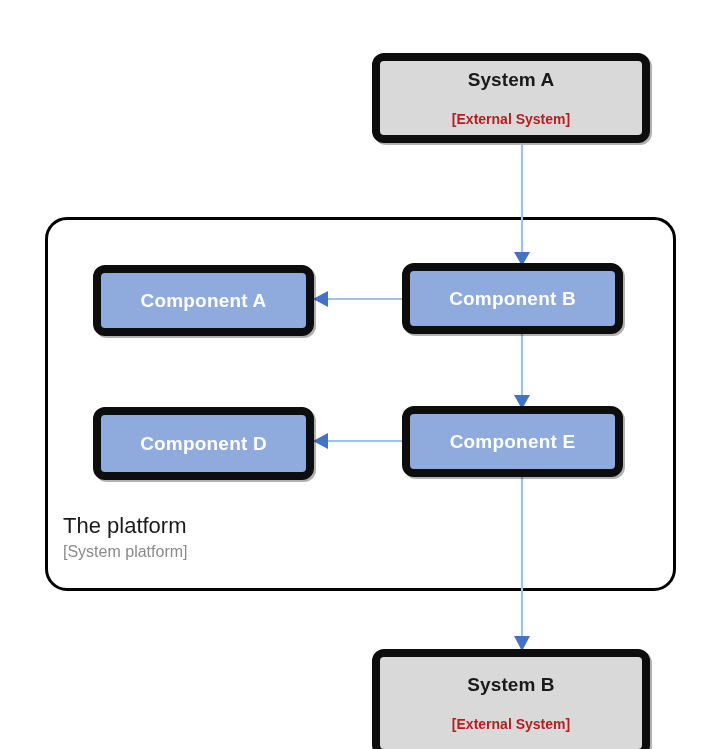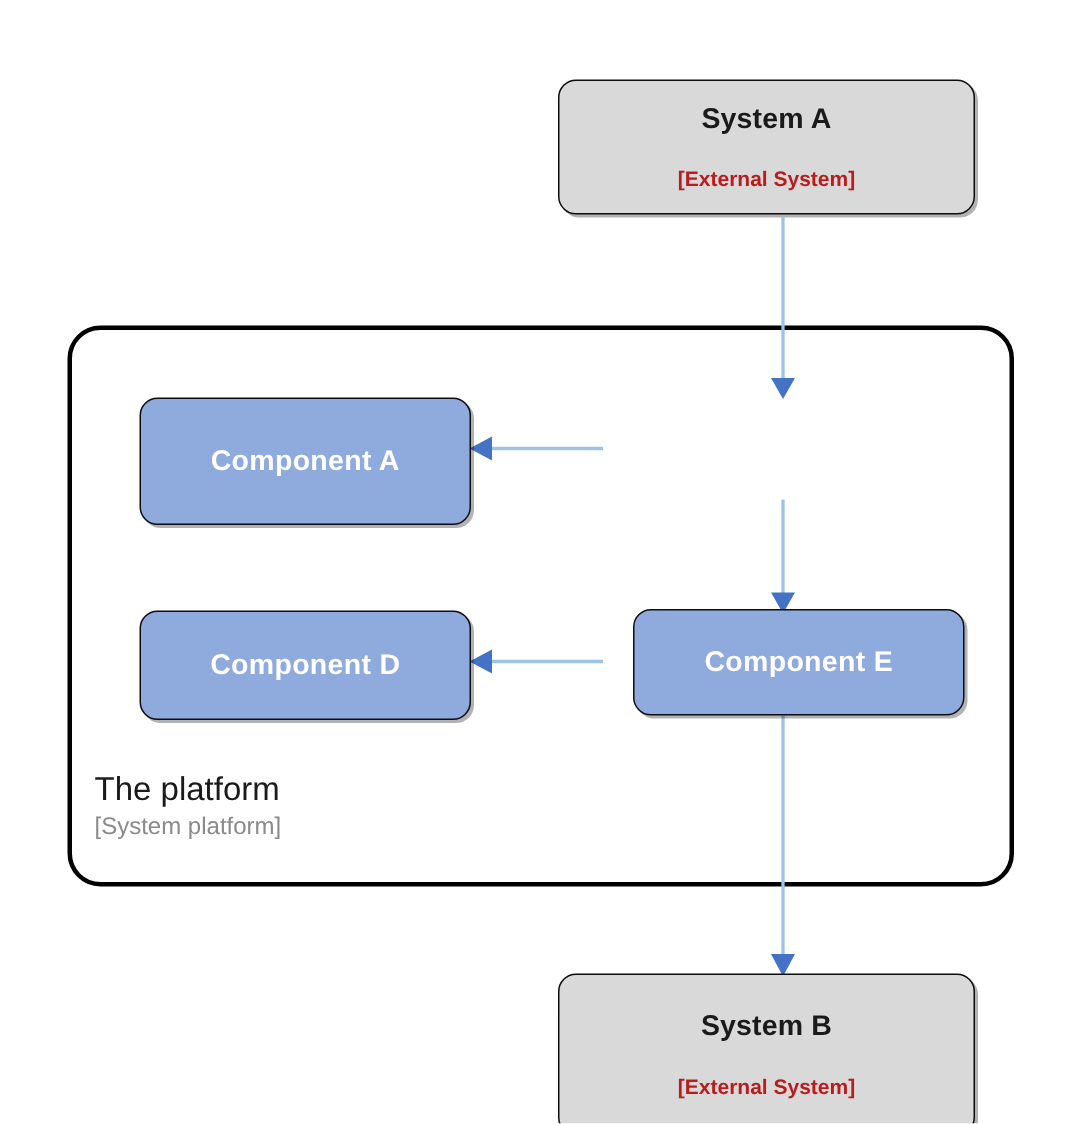--- a/index.html
+++ b/index.html
@@ -23,21 +23,21 @@
 
   
   .node {
     position: absolute;
     box-sizing: border-box;
     display: flex;
     flex-direction: column;
     align-items: center;
     justify-content: center;
     border-radius: 12px;
-    border: 1px solid #7f1d1d;
+    border: 8px solid #7f1d1d;
     box-shadow: 2px 2px 0 rgba(0,0,0,0.30);
     text-align: center;
     line-height: 1.15;
   }
 
   
   .ext-system {
     background: #d9d9d9;
     border-color: #0d0d0d;
   }
@@ -143,30 +143,33 @@
       <line x1="522" y1="477" x2="522" y2="640"></line>
       <polygon points="514,636 530,636 522,651"></polygon>
     </g>
   </svg>
 
   <div class="node ext-system" style="left:372px; top:53px; width:278px; height:90px;">
     <div class="node-title">System A</div>
     <div class="node-subtitle">[External System]</div>
   </div>
 
-  <div class="node component" style="left:93px; top:265px; width:221px; height:85px;">
+  <div class="node component" style="left:93px; top:265px; width:221px; height:71px;">
     <div class="node-title">Component A</div>
   </div>
 
+  <div class="node component" style="left:402px; top:263px; width:221px; height:71px;">
+    <div class="node-title">Component B</div>
+  </div>
 
   <div class="node component" style="left:93px; top:407px; width:221px; height:73px;">
     <div class="node-title">Component D</div>
   </div>
 
-  <div class="node component" style="left:402px; top:406px; width:221px; height:71px;margin-left:20px;">
+  <div class="node component" style="left:402px; top:406px; width:221px; height:71px;">
     <div class="node-title">Component E</div>
   </div>
 
   <div class="node ext-system" style="left:372px; top:649px; width:278px; height:108px;">
     <div class="node-title">System B</div>
     <div class="node-subtitle">[External System]</div>
   </div>
 
 </div>
 

